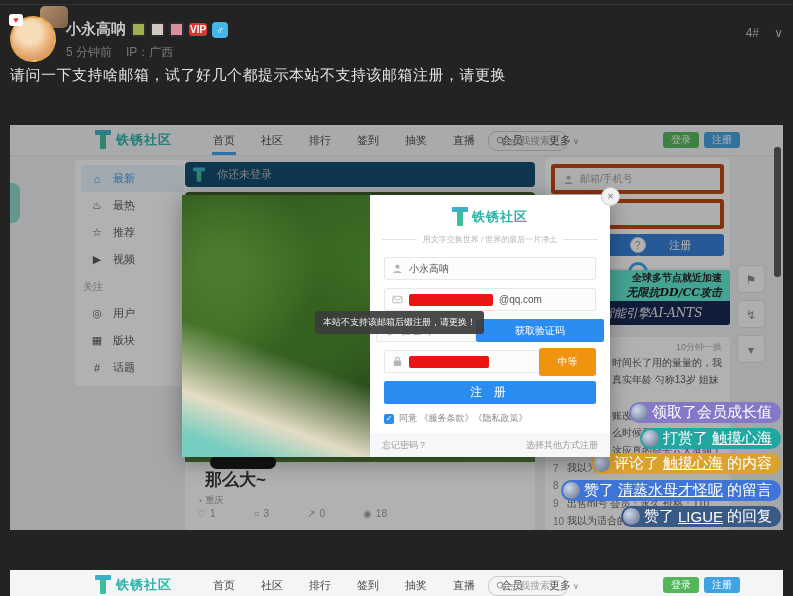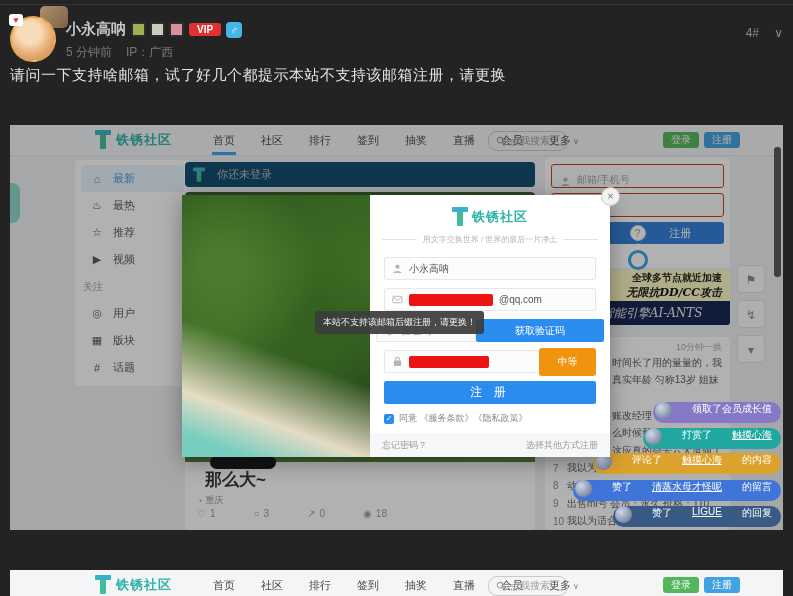--- a/index.html
+++ b/index.html
@@ -13,21 +13,21 @@
         background:linear-gradient(135deg,#caa27a,#8d6b4e);opacity:.85}
   .avatar{position:absolute;left:2px;top:4px;width:46px;height:46px;border-radius:50%;
           border:2px dashed #e8a33d;box-sizing:border-box;
           background:radial-gradient(circle at 42% 35%,#f7dcba 0 30%,#eab37c 55%,#c97f4f)}
   .avatar-heart{position:absolute;left:-3px;top:-4px;width:14px;height:12px;background:#fff;
           border-radius:3px;color:#e23c3c;font-size:9px;line-height:12px;text-align:center}
   .name-row{position:absolute;left:58px;top:8px;display:flex;align-items:center;gap:5px}
   .uname{color:#c6c6c6;font-size:15px;font-weight:bold}
   .lvls{display:flex;gap:4px}
   .lvl{width:15px;height:15px;border:2px solid #2d2d2d;box-sizing:border-box;border-radius:2px}
-  .vip{background:#e03232;color:#fff;font-size:10px;font-weight:bold;padding:1px 8px;border-radius:3px}
+  .vip{background:#e03232;color:#fff;font-size:10px;font-weight:bold;padding:1px 1px;border-radius:3px}
   .gender{background:#45b6e8;color:#fff;width:16px;height:16px;border-radius:4px;
           font-size:11px;line-height:16px;text-align:center}
   .meta-row{position:absolute;left:58px;top:32px;color:#787878;font-size:12px}
   .meta-row span{margin-right:14px}
   .floor{position:absolute;right:28px;top:14px;color:#8a8a8a;font-size:12px}
   .collapse{position:absolute;right:4px;top:14px;color:#8a8a8a;font-size:12px}
   .content{position:absolute;top:66px;left:10px;color:#e2e2e2;font-size:15px;letter-spacing:.5px}
 
   
   .shot{position:absolute;left:10px;width:773px;background:#eef0f2;overflow:hidden}
@@ -65,30 +65,30 @@
   .side-icon:empty{display:none}
 
   
   .quick{position:absolute;left:175px;top:37px;width:350px;height:25px;background:#0c4a6e;border-radius:4px;
          display:flex;align-items:center;padding:0 8px;gap:8px;box-sizing:border-box}
   .quick .logo-t{transform:scale(.75);transform-origin:left center}
   .quick-ph{color:#b5b5b5;font-size:11px}
 
   .logincard{position:absolute;left:535px;top:33px;width:185px;height:110px;background:#fff;
              border-radius:4px;padding:6px;box-sizing:border-box}
-  .lfield{height:22px;border:1px solid #c2410c;background:#fbfbfb;border-radius:3px;display:flex;
-          align-items:flex-end;gap:6px;padding:0 8px;color:#9b9b9b;font-size:10px;margin-bottom:5px}
+  .lfield{height:22px;border:4px solid #c2410c;background:#fbfbfb;border-radius:3px;display:flex;
+          align-items:center;gap:6px;padding:0 8px;color:#9b9b9b;font-size:10px;margin-bottom:5px}
   .lrow{display:flex;align-items:center;margin-top:1px}
   .lbtn{flex:1;height:22px;background:#2f7cd8;color:#fff;font-size:11px;text-align:center;
         line-height:22px;border-radius:3px}
   .lhelp{width:16px;height:16px;border-radius:50%;background:#fff;border:1px solid #ddd;color:#999;
          font-size:10px;text-align:center;line-height:15px;margin:0 -9px;z-index:2;box-sizing:border-box}
   .qq{width:14px;height:14px;border:3px solid #38a3e8;border-radius:50%;margin:6px auto 0}
 
-  .adcard{position:absolute;left:535px;top:145px;width:185px;background:#fef9c3;border-radius:3px;overflow:hidden}
+  .adcard{position:absolute;left:535px;top:145px;width:185px;background:#5eead4;border-radius:3px;overflow:hidden}
   .ad-top{display:flex;align-items:center;padding:3px 8px;gap:8px;height:31px;box-sizing:border-box}
   .ad-brand{font-family:"DejaVu Serif",serif;font-weight:bold;font-size:19px;color:#1d1d1d}
   .ad-lines{flex:1;text-align:right}
   .ad-l1{font-size:10px;font-weight:bold;color:#222}
   .ad-l2{font-size:11px;font-style:italic;font-weight:bold;font-family:"DejaVu Serif",serif;color:#111}
   .ad-band{height:24px;background:#10224d;color:#ececec;font-style:italic;font-family:"DejaVu Serif",serif;
            font-size:12px;line-height:24px;text-align:center}
 
   .hotcard{position:absolute;left:535px;top:212px;width:185px;height:193px;background:#fff;
            border-radius:3px;padding:4px 8px;box-sizing:border-box;overflow:hidden}
@@ -111,22 +111,22 @@
   .fbtns{position:absolute;left:727px;top:140px;width:28px;display:flex;flex-direction:column;gap:7px}
   .fbtn{height:28px;background:#fdfdfd;border:1px solid #e2e2e2;border-radius:4px;color:#888;
         font-size:12px;text-align:center;line-height:28px;box-sizing:border-box}
   .sthumb{position:absolute;left:764px;top:22px;width:7px;height:130px;background:#3f3f3f;
           border-radius:3px;z-index:6}
 
   .dim{position:absolute;inset:0;background:rgba(18,18,18,.33);z-index:5}
 
   
   .toasts{position:absolute;inset:0;z-index:6;pointer-events:none}
-  .toast{position:absolute;right:2px;height:21px;border-radius:11px;display:flex;
-         color:#fff;font-size:10px;padding:0 9px 0 2px;gap:20px;white-space:nowrap}
+  .toast{position:absolute;right:2px;height:21px;border-radius:11px;display:flex;align-items:center;
+         color:#fff;font-size:15px;padding:0 9px 0 2px;gap:4px;white-space:nowrap}
   .toasts div:nth-of-type(1){top:277px}
   .toasts div:nth-of-type(2){top:303px}
   .toasts div:nth-of-type(3){top:328px}
   .toasts div:nth-of-type(4){top:355px}
   .toasts div:nth-of-type(5){top:381px}
   .tava{width:17px;height:17px;border-radius:50%;background:radial-gradient(circle at 35% 35%,#cfd8e8,#5b6b8a);flex:0 0 17px}
   .tname{text-decoration:underline}
   .tname:empty,.tpost:empty{display:none}
 
   

